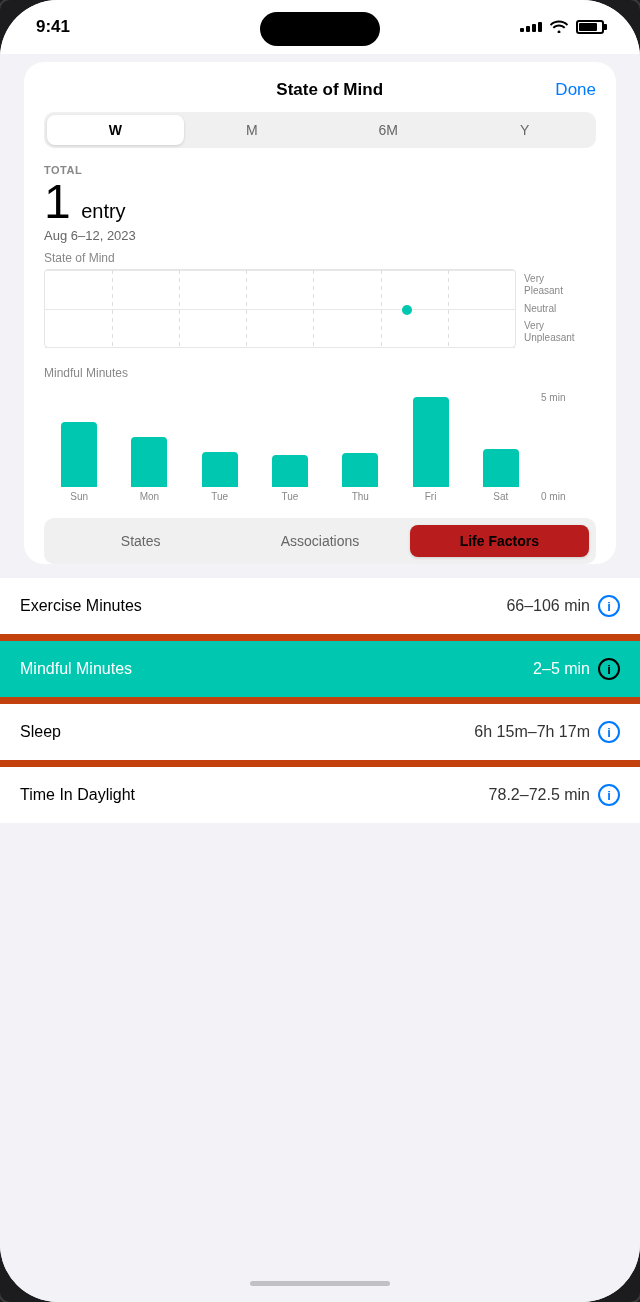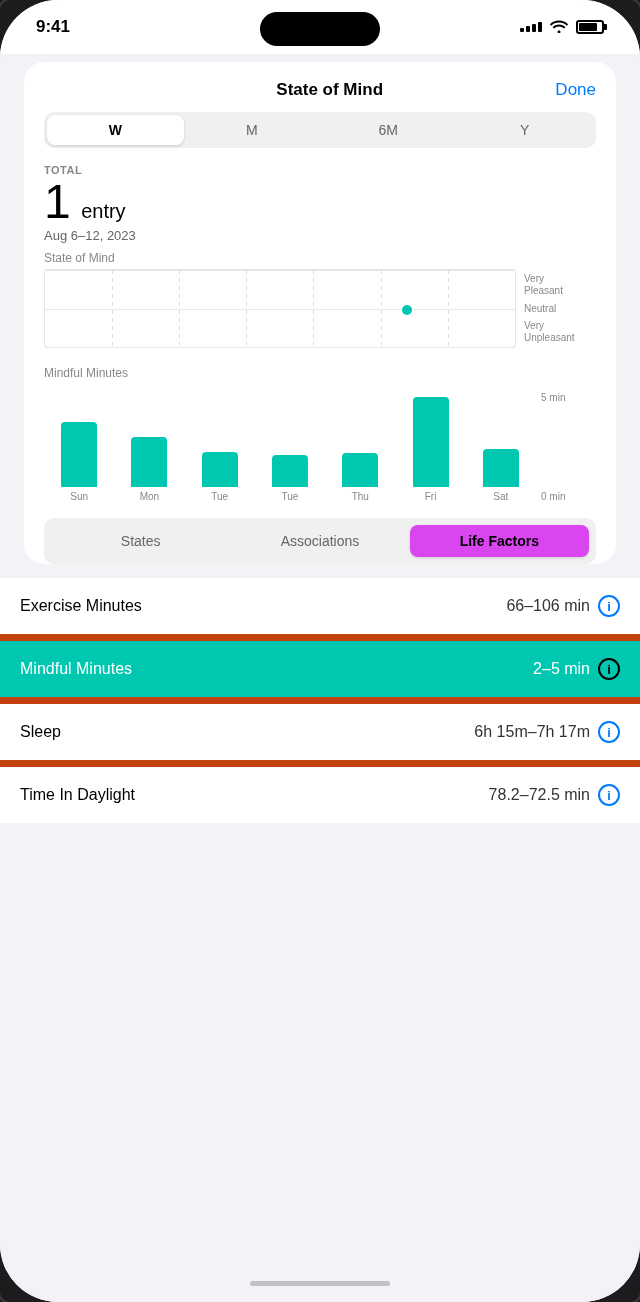--- a/index.html
+++ b/index.html
@@ -284,21 +284,21 @@
       flex: 1;
       text-align: center;
       padding: 8px 0;
       font-size: 14px;
       font-weight: 500;
       color: #666;
       border-radius: 8px;
       cursor: pointer;
     }
     .tab-btn.active {
-      background: #d946ef;
+      background: #b91c1c;
       color: #000;
       font-weight: 600;
       box-shadow: 0 1px 3px rgba(0,0,0,0.15);
     }
     
     .list-section {
       margin: 14px 0 0;
       background: white;
     }
     .list-item {

